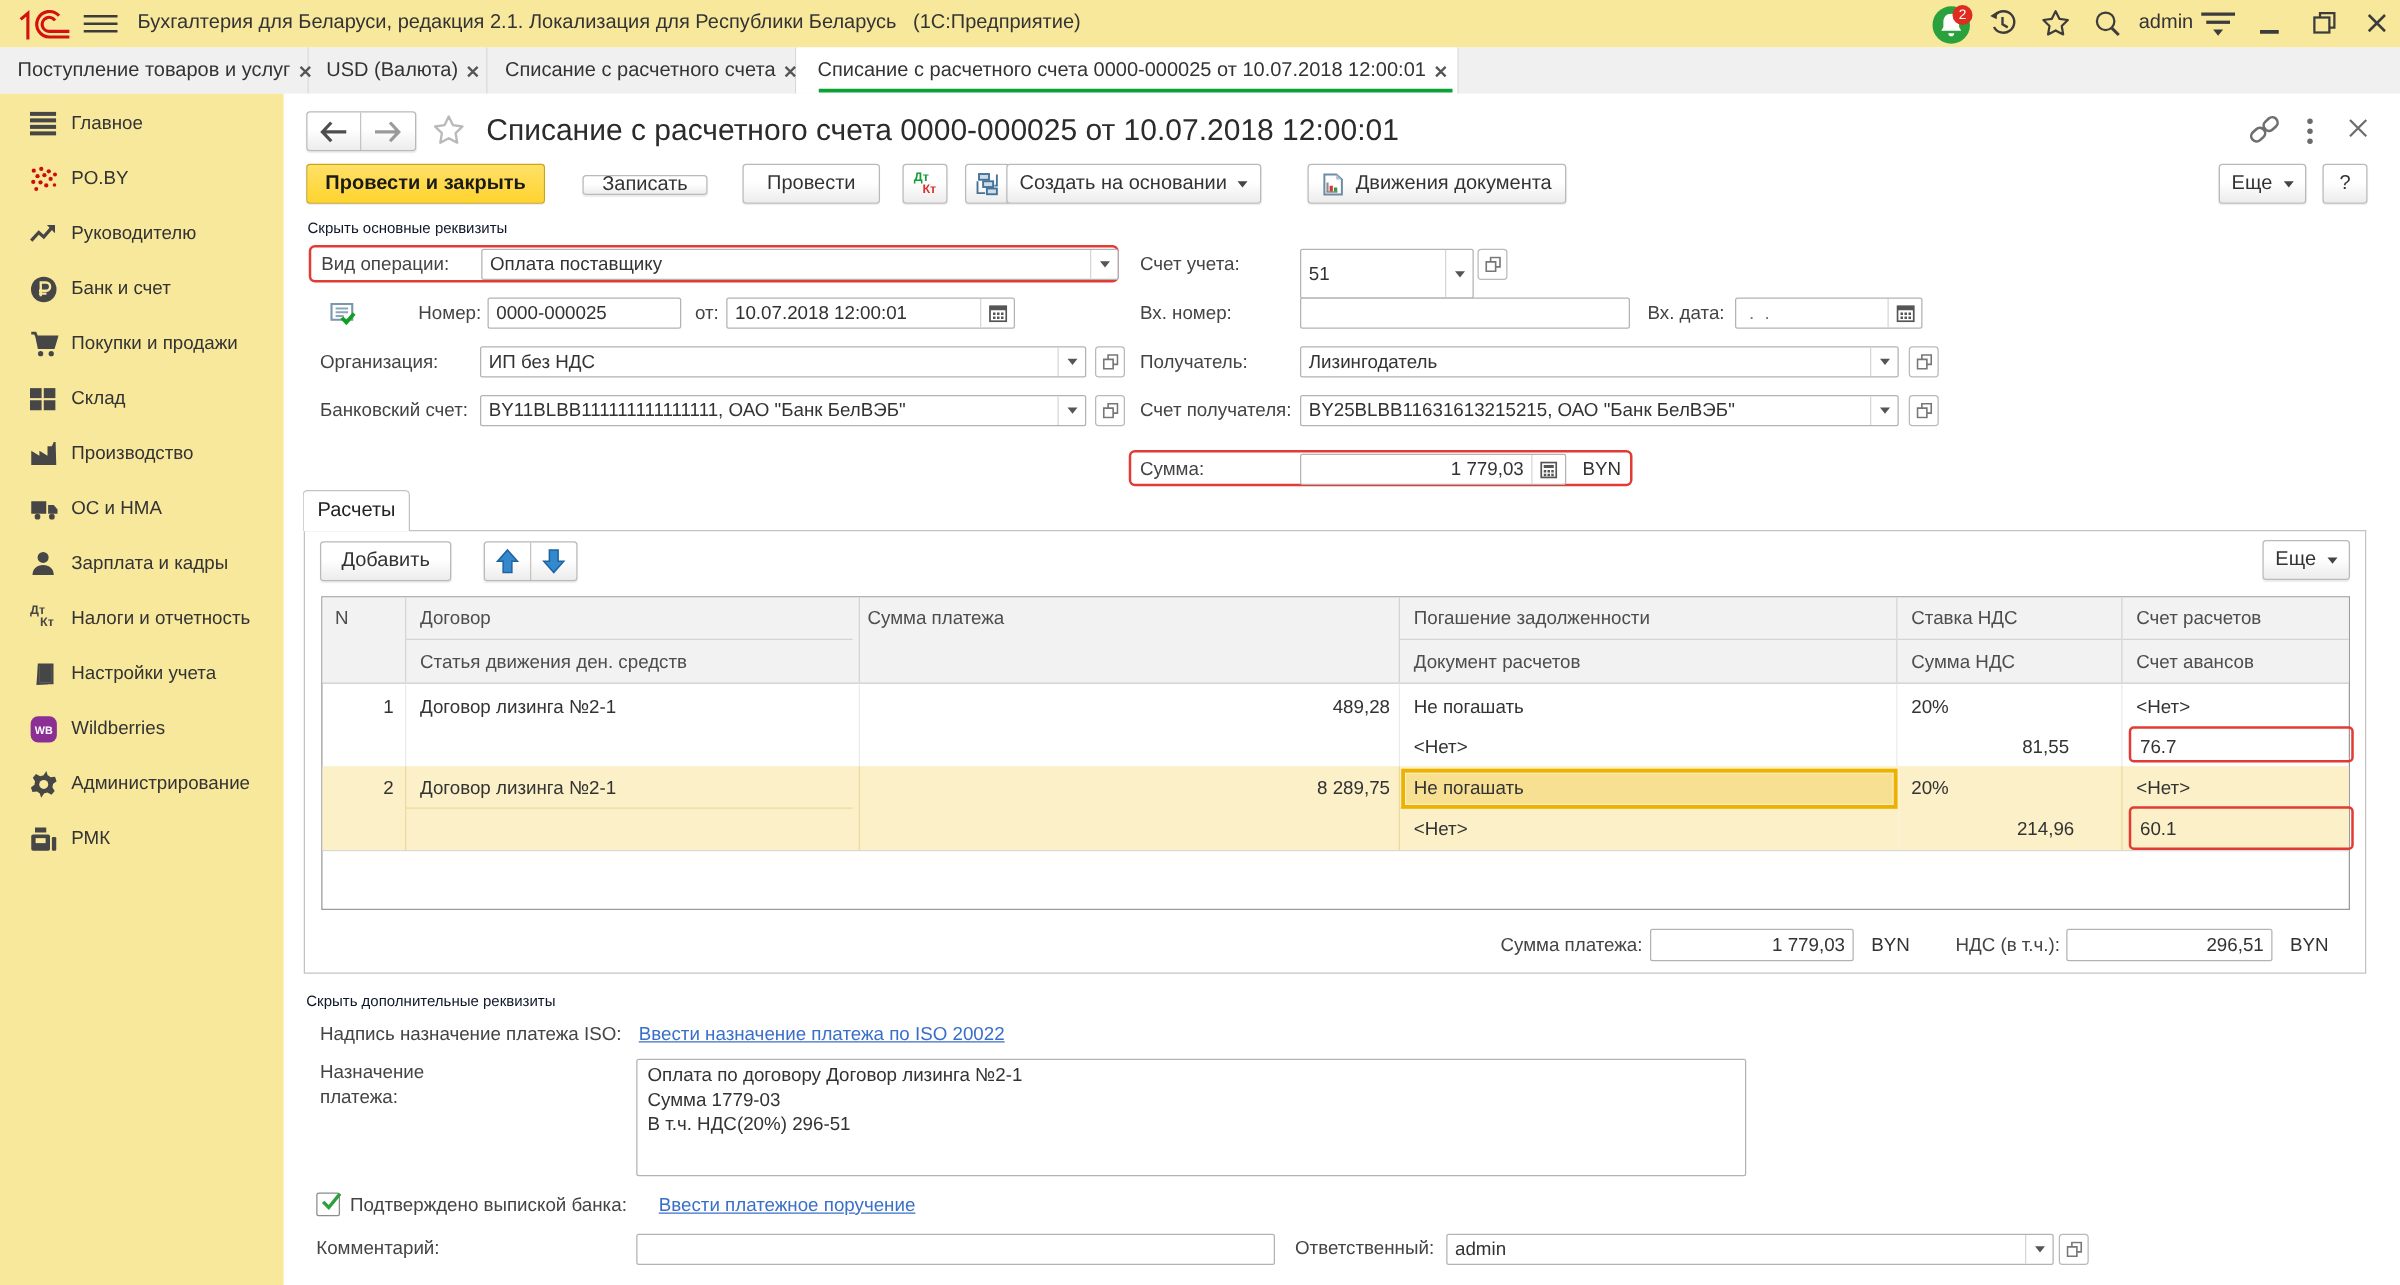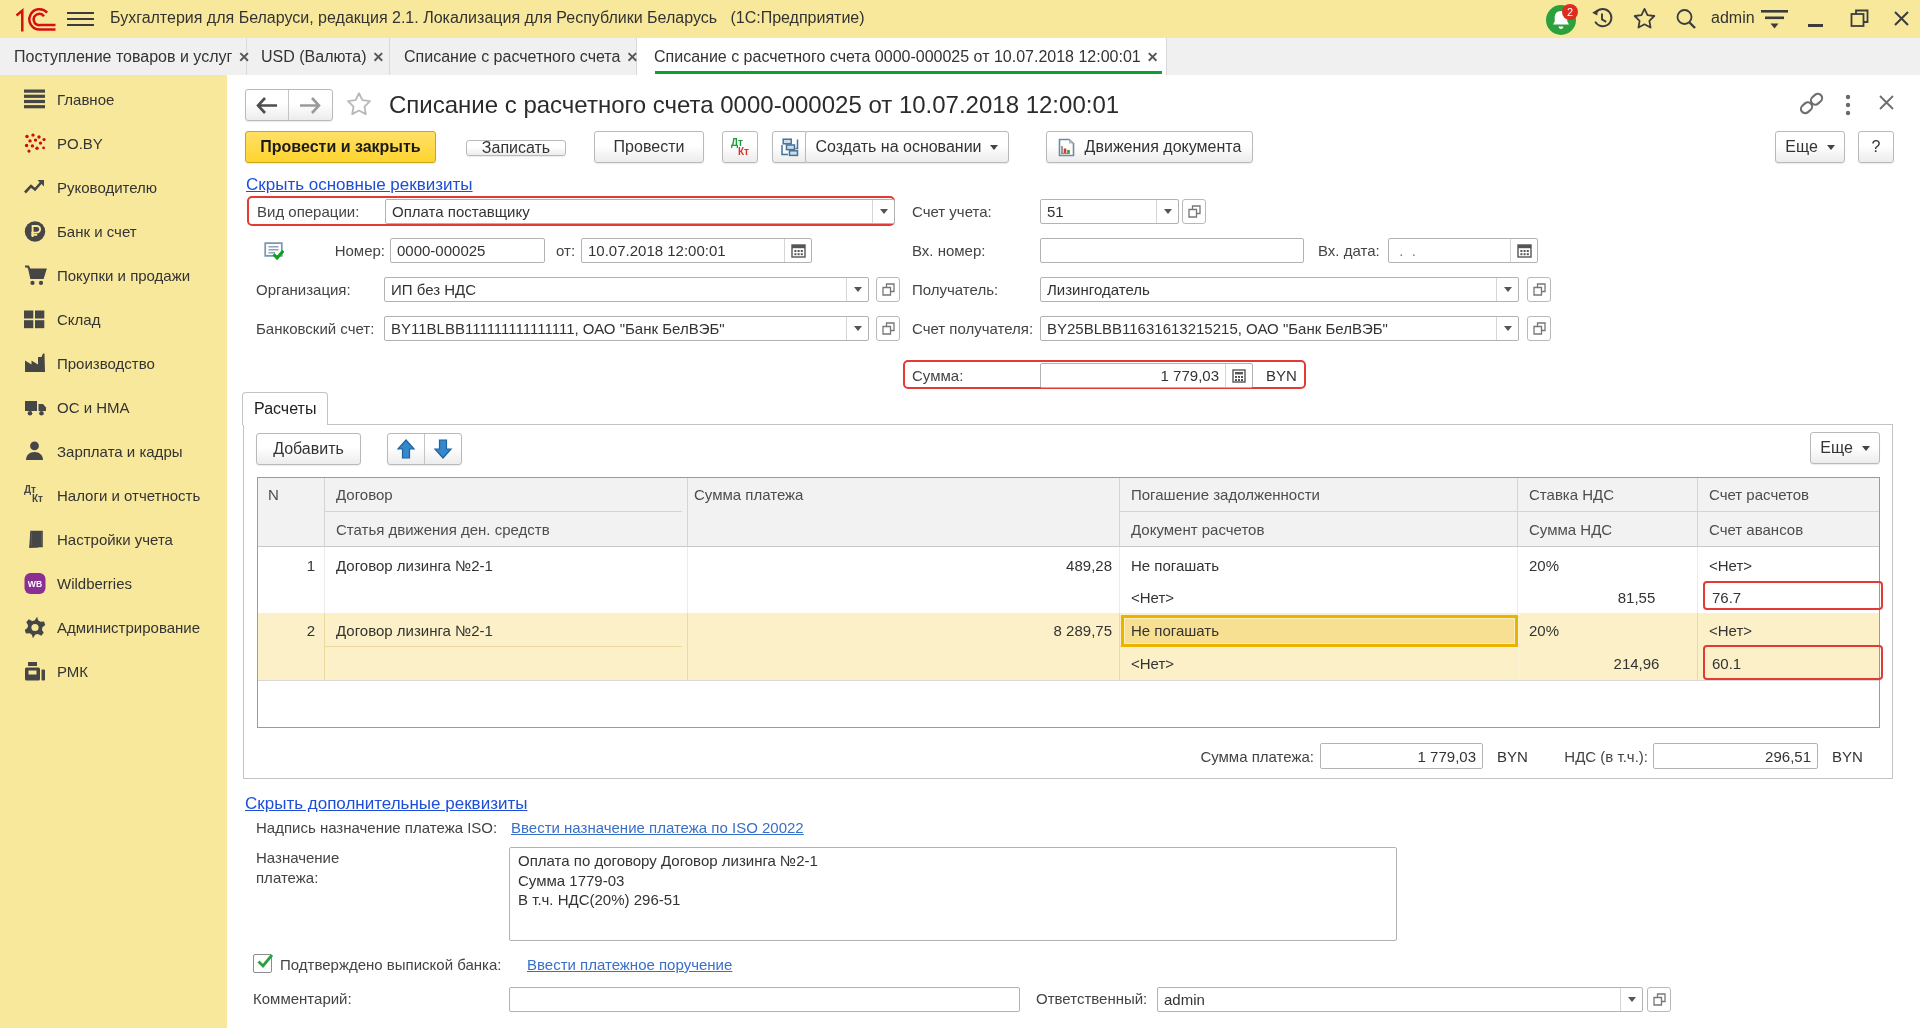--- a/index.html
+++ b/index.html
@@ -13,21 +13,21 @@
 .sbi .txt{position:absolute;left:57px;top:50%;transform:translateY(-50%);font-size:15px;color:#333}
 .sbi .ic{position:absolute;left:24px;top:50%;transform:translateY(-50%);width:21px;height:21px}
 .main{left:227px;top:75px;width:1693px;height:953px;background:#fff}
 .lbl{position:absolute;font-size:15px;color:#444;white-space:nowrap}
 .btn{position:absolute;border:1px solid #b9b9b9;border-radius:3px;background:linear-gradient(#ffffff,#ffffff 45%,#ececec);font-size:16px;color:#333;display:flex;align-items:center;justify-content:center;white-space:nowrap;box-shadow:0 1px 1px rgba(0,0,0,.08)}
 .fld{position:absolute;border:1px solid #b3b3b3;border-radius:2px;background:#fff;font-size:15px;color:#333;display:flex;align-items:center;white-space:nowrap;overflow:hidden}
 .fld .in{padding-left:6px}
 .caret{width:0;height:0;border-left:4px solid transparent;border-right:4px solid transparent;border-top:5px solid #555}
 .asec{position:absolute;right:0;top:0;bottom:0;width:22px;border-left:1px solid #c9c9c9;display:flex;align-items:center;justify-content:center}
 .obtn{position:absolute;border:1px solid #b9b9b9;border-radius:3px;background:#fff;display:flex;align-items:center;justify-content:center}
-.glink{color:#1d4ed8;text-decoration:underline;font-size:17px;white-space:nowrap;position:absolute}
+.glink{color:#0f172a;font-size:12px;white-space:nowrap;position:absolute}
 .blink{color:#3a6fc8;text-decoration:underline;font-size:15px;white-space:nowrap;position:absolute}
 .redbox{position:absolute;border:2px solid #e23b35;border-radius:5px}
 .hcell{position:absolute;font-size:15px;color:#4d4d4d;white-space:nowrap}
 .dcell{position:absolute;font-size:15px;color:#333;white-space:nowrap}
 </style></head>
 <body>
 
 <div class="abs topbar"></div>
 <div class="abs" id="logo1c" style="left:14px;top:7px">
  <svg width="42" height="25" viewBox="0 0 42 25">
@@ -346,21 +346,21 @@
  <div class="obtn" style="left:876px;top:316px;width:24px;height:25px">
       <svg width="13" height="13" viewBox="0 0 13 13">
         <g fill="none" stroke="#777" stroke-width="1.3">
           <path d="M1 4.5h7.5V12H1z"></path>
           <path d="M4.5 4.5V1H12v7.5H8.5"></path>
         </g>
       </svg>
     </div>
 
  <div class="lbl" style="left:912px;top:203px">Счет учета:</div>
- <div class="fld" style="left:1040px;top:199px;width:139px;height:25px">
+ <div class="fld" style="left:1040px;top:199px;width:139px;height:40px">
       <span class="in">51</span>
       <span class="asec" style="border-left-color:#d6d6d6">
         <span class="caret"></span>
       </span>
     </div>
  <div class="obtn" style="left:1182px;top:199px;width:24px;height:25px">
       <svg width="13" height="13" viewBox="0 0 13 13">
         <g fill="none" stroke="#777" stroke-width="1.3">
           <path d="M1 4.5h7.5V12H1z"></path>
           <path d="M4.5 4.5V1H12v7.5H8.5"></path>

